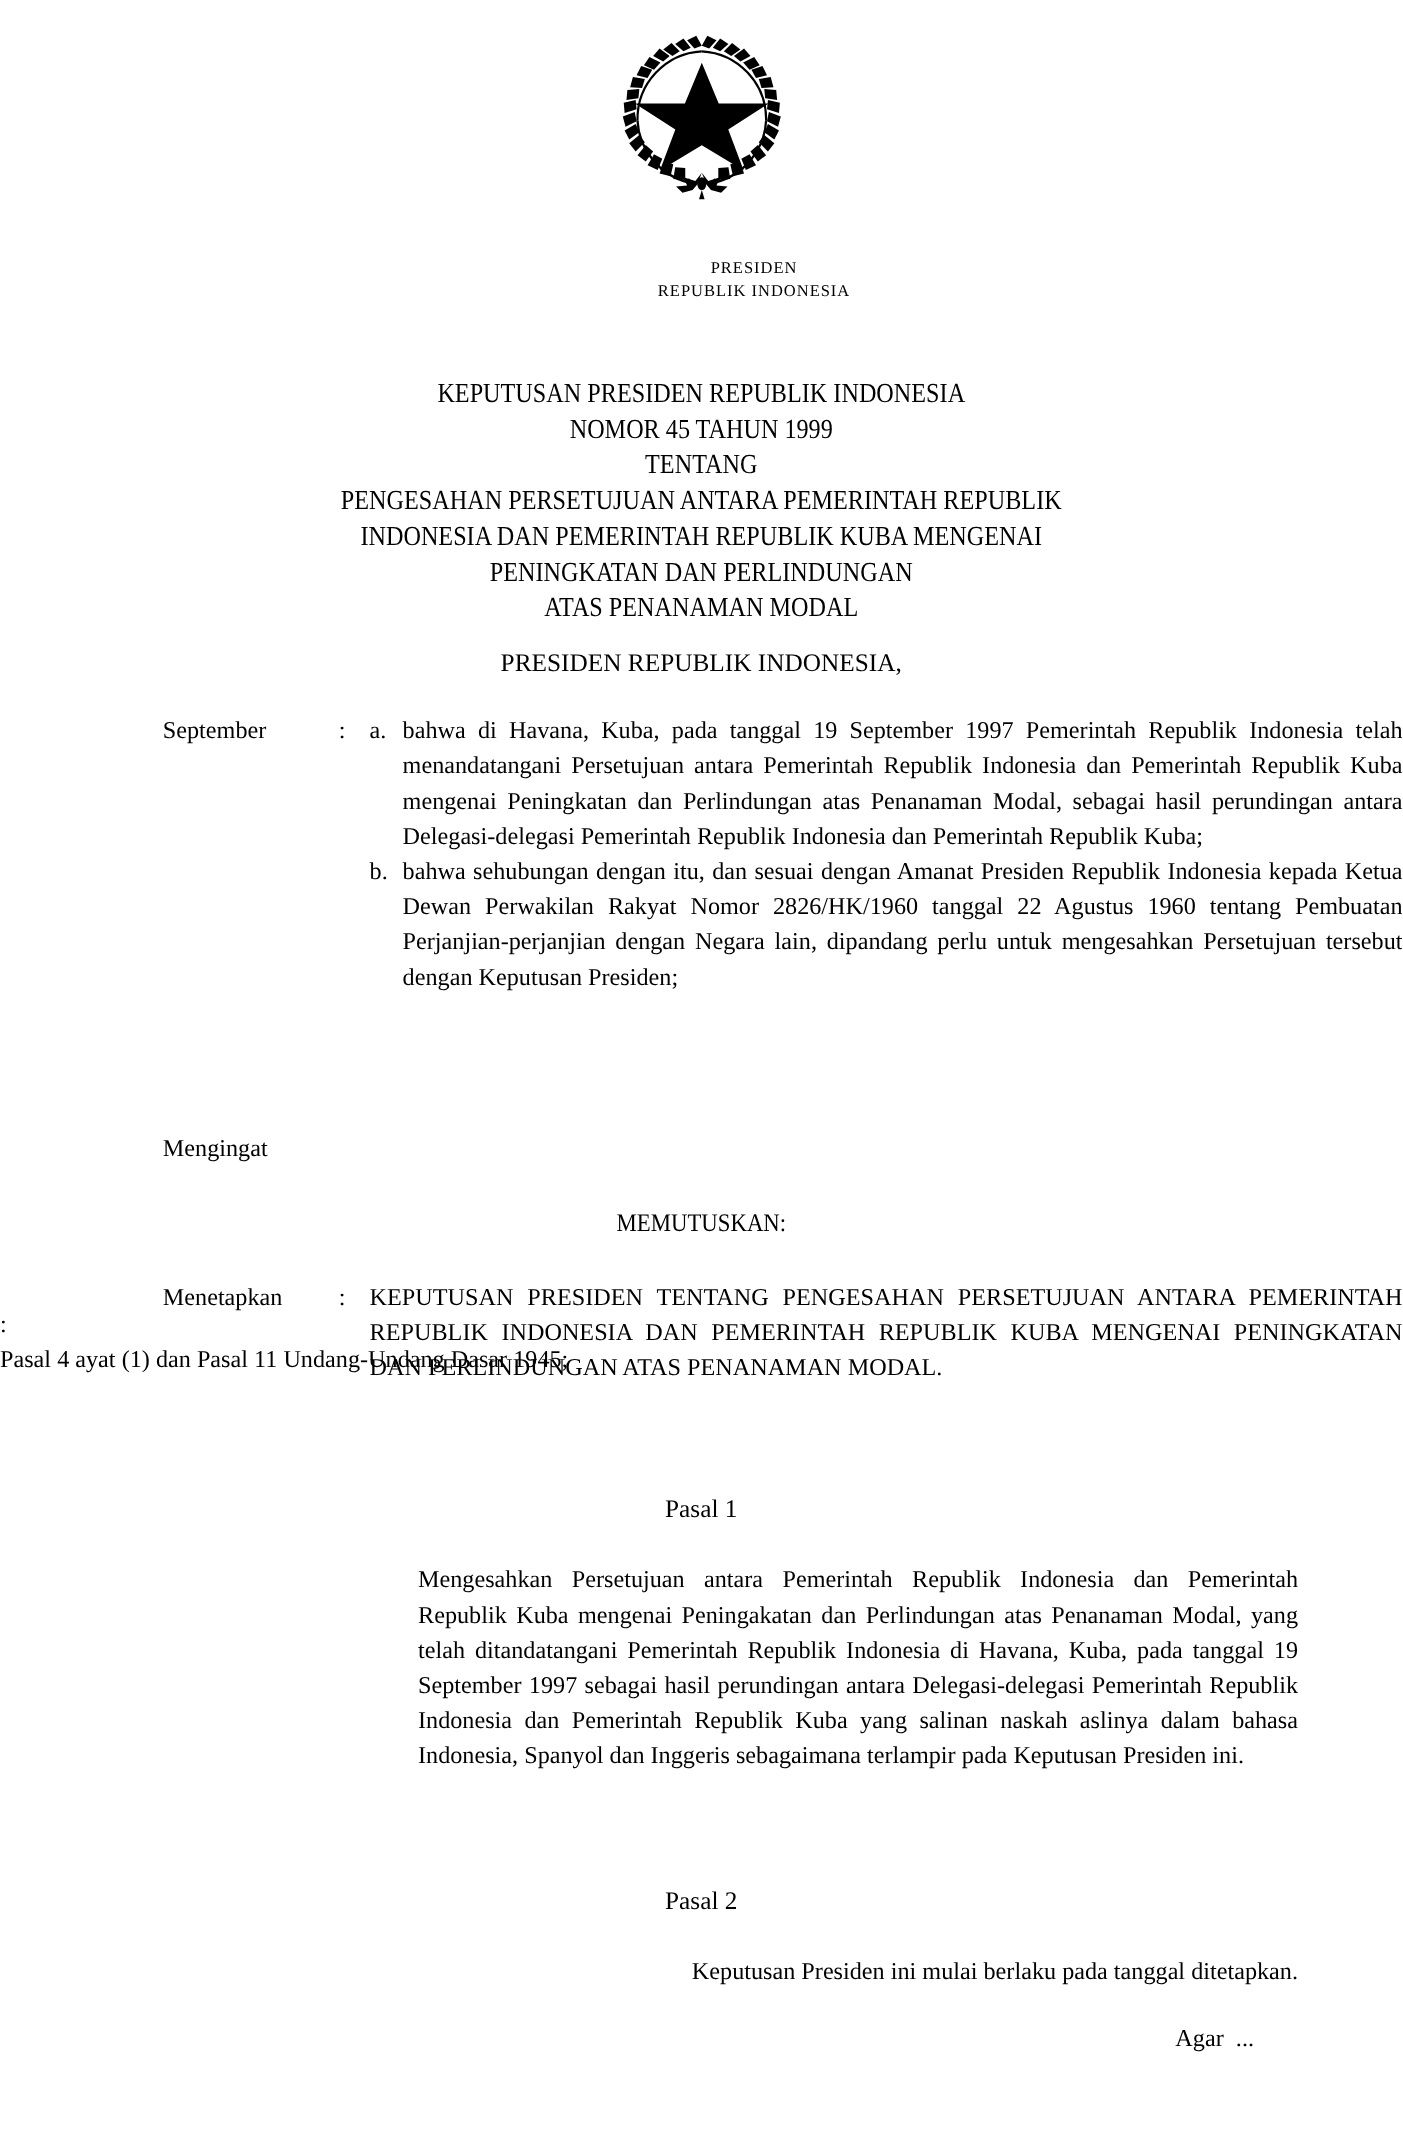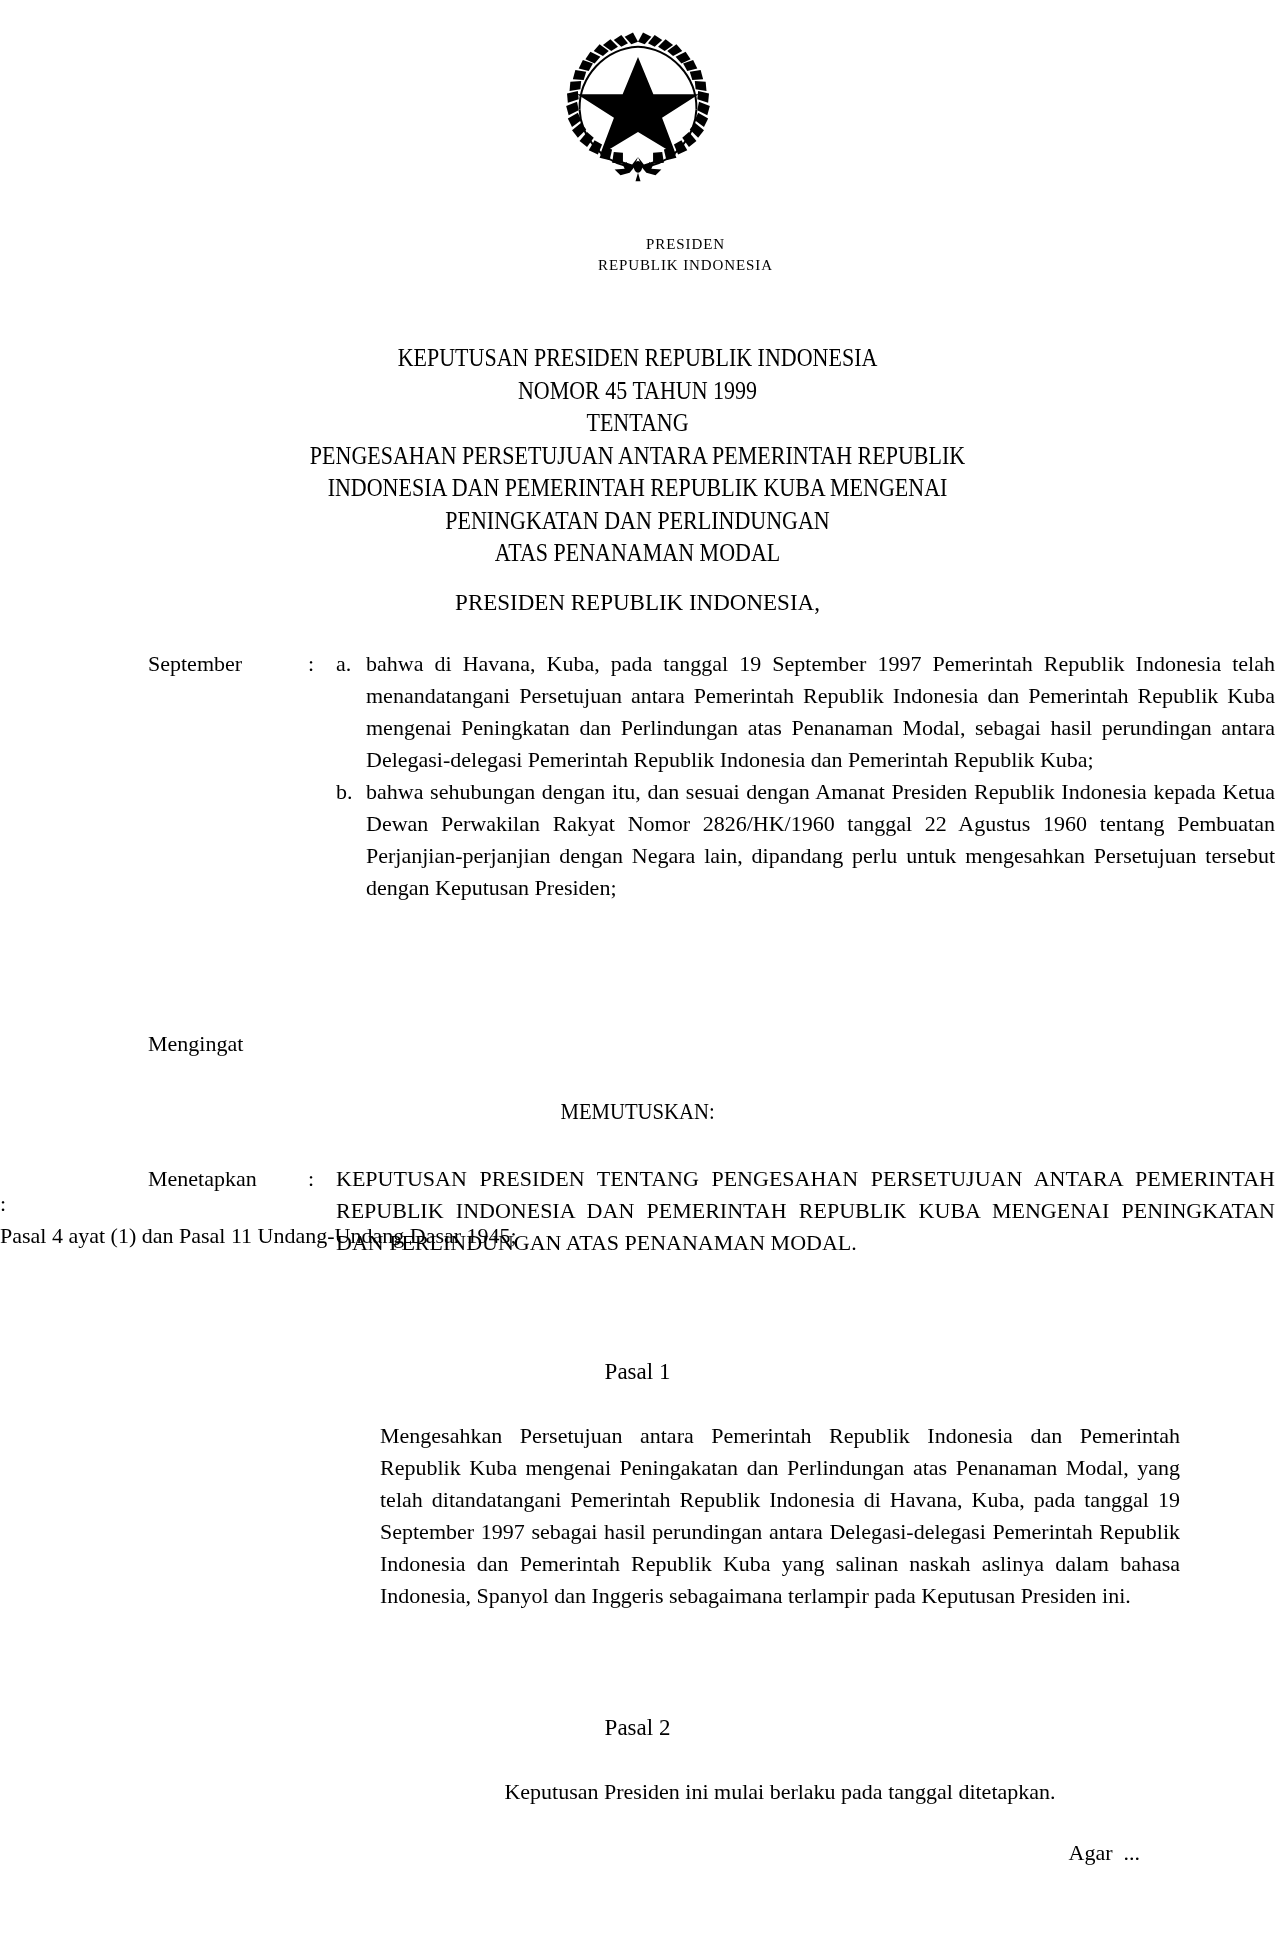--- a/index.html
+++ b/index.html
@@ -149,21 +149,21 @@
   .body-para {
     position: absolute;
     left: 335px;
     width: 800px;
     font-size: 22px;
     line-height: 32px;
     text-align: justify;
     text-justify: inter-word;
     margin-left: 45px;
   }
-  .body-para.noj { text-align: center; }
+  .body-para.noj { text-align: right; }
 
   
   .footer-note {
     position: absolute;
     right: 135px;
     font-size: 22px;
     line-height: 30px;
     white-space: pre;
   }
 </style>

